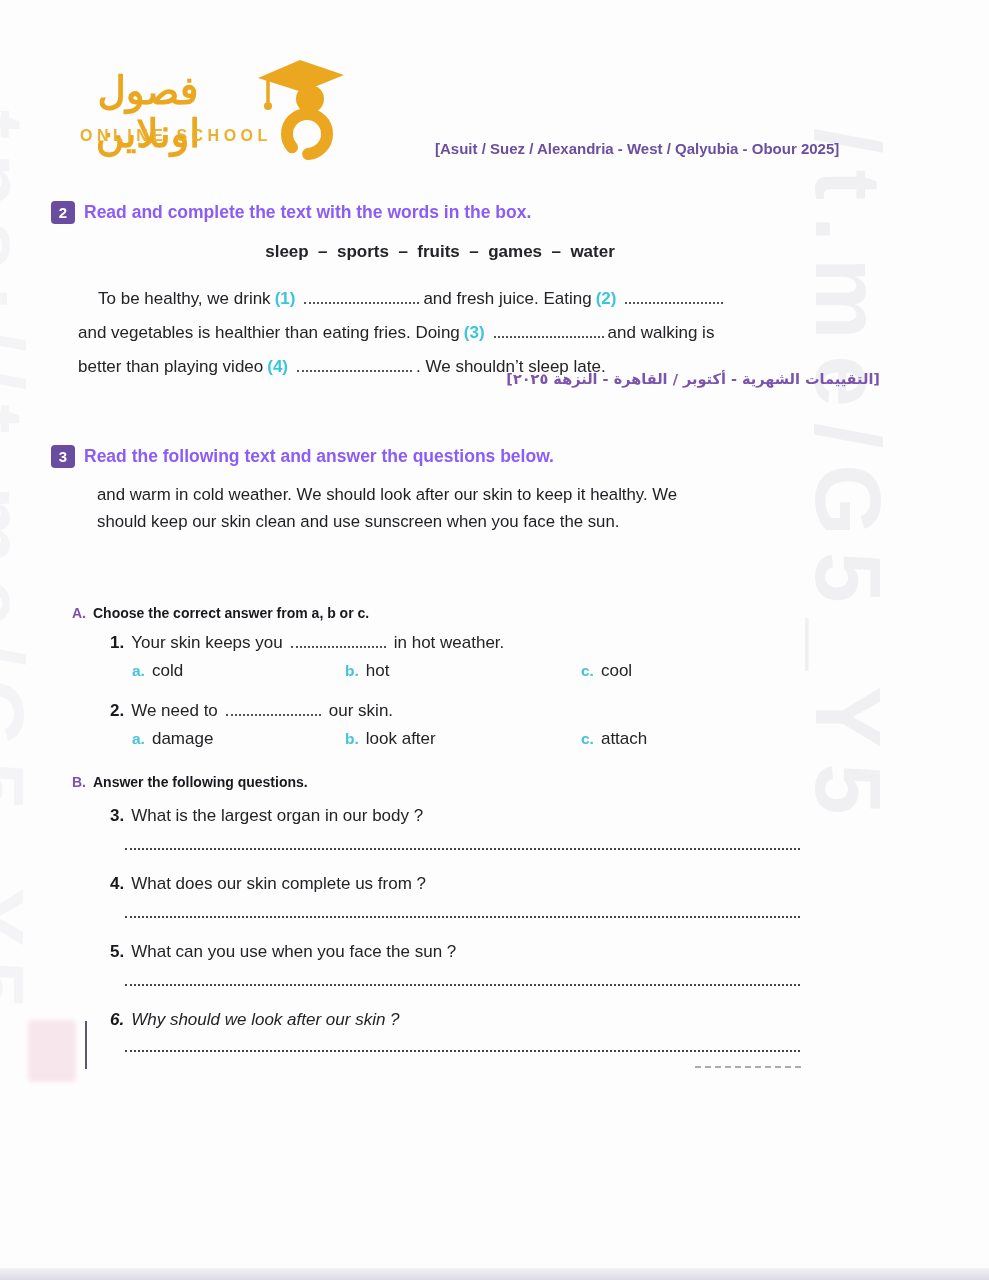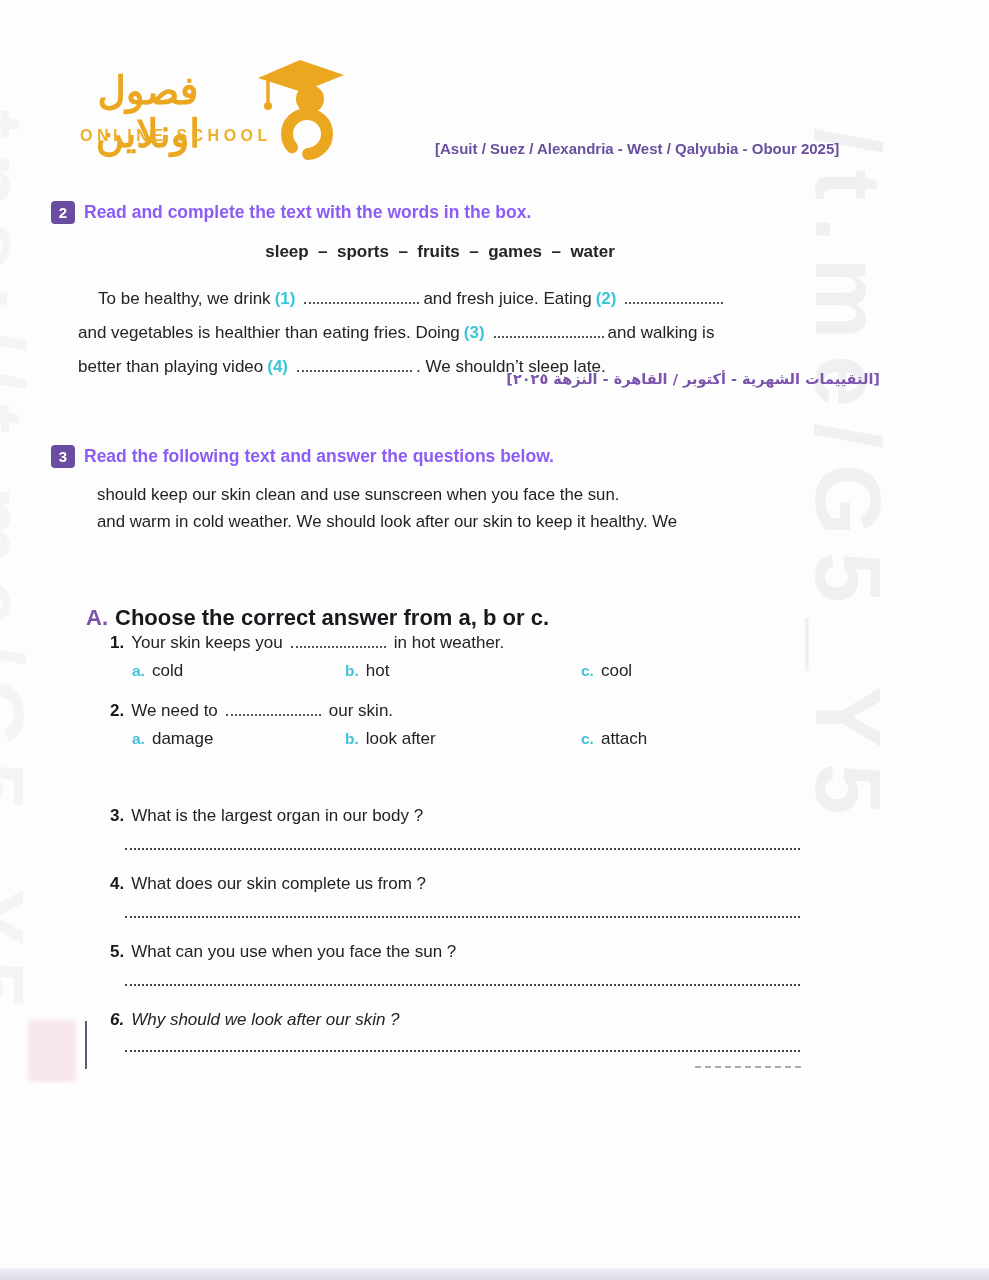--- a/index.html
+++ b/index.html
@@ -74,21 +74,21 @@
     position:absolute;right:109px;top:371px;font-size:14.5px;font-weight:600;
     color:#7b54ab;font-family:"DejaVu Sans",sans-serif;white-space:nowrap;
   }
   
   .passage{position:absolute;left:97px;top:482px;width:720px;}
   .p-line{
     font-size:16.8px;line-height:26.5px;color:#1f1e23;white-space:nowrap;
   }
   .p-line.indent{text-indent:21px;}
   
-  .sec-head{position:absolute;left:86px;font-size:22px;white-space:nowrap;text-align:right;}
+  .sec-head{position:absolute;left:72px;font-size:14px;white-space:nowrap;text-align:right;}
   .sec-head-a{top:605px;}
   .sec-head-b{top:774px;}
   .sec-letter{color:#7e50ad;font-weight:700;margin-right:7px;}
   .sec-head-title{color:#19181d;font-weight:700;}
   
   .q-row{position:absolute;left:110px;font-size:17px;color:#232327;white-space:nowrap;}
   .q-num{font-weight:700;color:#19181d;margin-right:7px;}
   .mcq-1{top:633px;}
   .mcq-2{top:701px;}
   .oq-3{top:806px;}
@@ -164,22 +164,22 @@
   <div class="fill fill-2"><span>and vegetables is healthier than eating fries. Doing</span><span class="mk">(3)</span><span class="blank b110"></span><span>and walking is</span></div>
 
   <div class="fill fill-3"><span>better than playing video</span><span class="mk">(4)</span><span class="blank b115"></span><span>. We shouldn’t sleep late.</span></div>
 
   <div class="src-ar" dir="rtl">[التقييمات الشهرية - أكتوبر / القاهرة - النزهة ٢٠٢٥]</div>
 
   <div class="badge badge-q3">3</div>
   <div class="sec-title title-q3">Read the following text and answer the questions below.</div>
 
   <div class="passage">
+    <div class="p-line">and warm in cold weather. We should look after our skin to keep it healthy. We</div>
     <div class="p-line">should keep our skin clean and use sunscreen when you face the sun.</div>
-    <div class="p-line">and warm in cold weather. We should look after our skin to keep it healthy. We</div>
   </div>
 
   <div class="sec-head sec-head-a">
     <span class="sec-letter">A.</span><span class="sec-head-title">Choose the correct answer from a, b or c.</span>
   </div>
 
   <div class="q-row mcq-1"><span class="q-num">1.</span><span>Your skin keeps you</span><span class="blank b95"></span><span>in hot weather.</span></div>
 
   <div class="opt-row opt-row-1">
     <div class="opt opt-a"><span class="opt-letter">a.</span><span class="opt-text">cold</span></div>
@@ -188,20 +188,23 @@
   </div>
 
   <div class="q-row mcq-2"><span class="q-num">2.</span><span>We need to</span><span class="blank b95"></span><span>our skin.</span></div>
 
   <div class="opt-row opt-row-2">
     <div class="opt opt-a"><span class="opt-letter">a.</span><span class="opt-text">damage</span></div>
     <div class="opt opt-b"><span class="opt-letter">b.</span><span class="opt-text">look after</span></div>
     <div class="opt opt-c"><span class="opt-letter">c.</span><span class="opt-text">attach</span></div>
   </div>
 
+  <div class="sec-head sec-head-b">
+    <span class="sec-letter">B.</span><span class="sec-head-title">Answer the following questions.</span>
+  </div>
 
   <div class="q-row oq-3"><span class="q-num">3.</span><span>What is the largest organ in our body ?</span></div>
   <div class="answer-line al-3"></div>
 
   <div class="q-row oq-4"><span class="q-num">4.</span><span>What does our skin complete us from ?</span></div>
   <div class="answer-line al-4"></div>
 
   <div class="q-row oq-5"><span class="q-num">5.</span><span>What can you use when you face the sun ?</span></div>
   <div class="answer-line al-5"></div>
 

